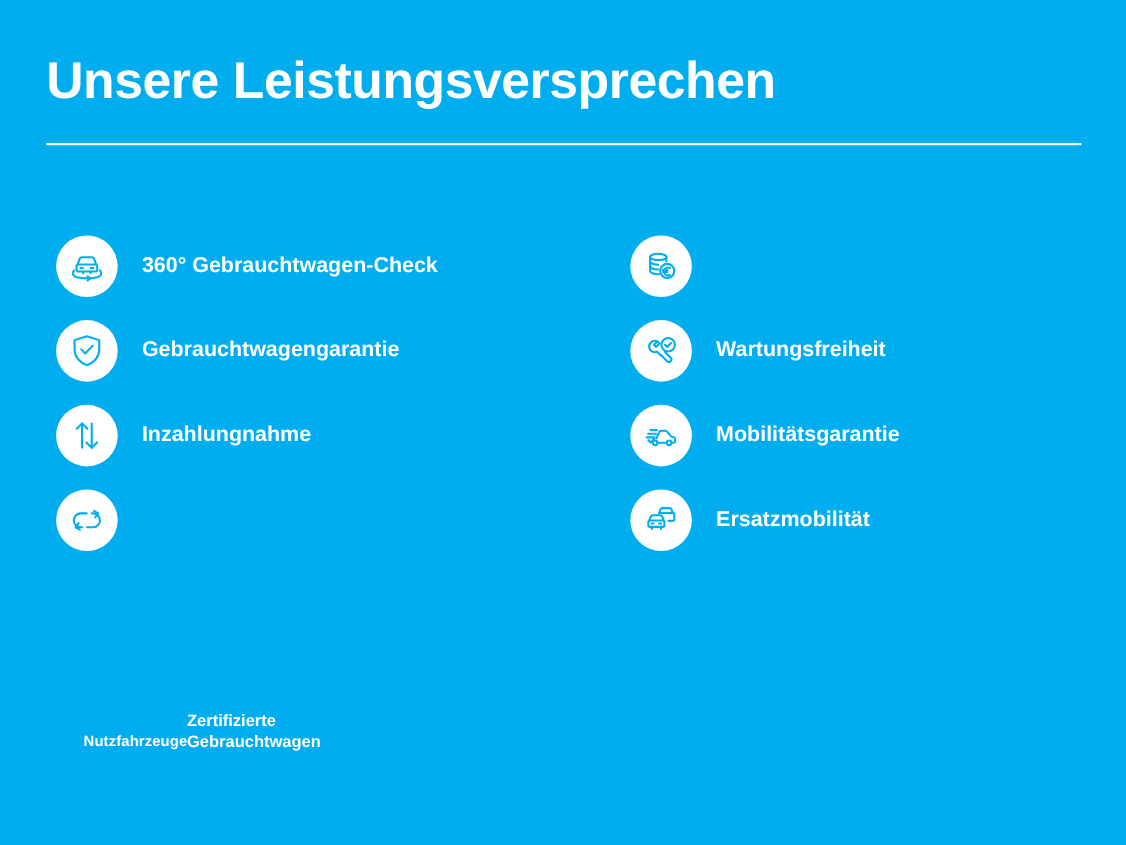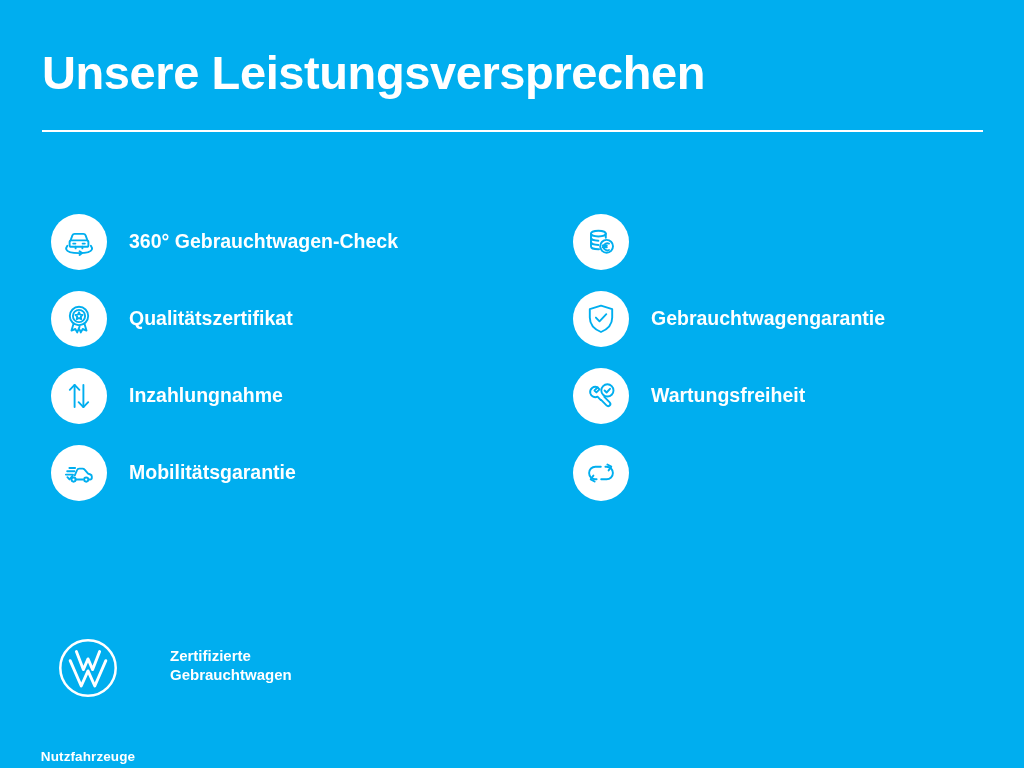--- a/index.html
+++ b/index.html
@@ -85,21 +85,20 @@
   #brand-lockup {
     position: absolute;
     left: 36px;
     top: 637px;
     display: flex;
     align-items: flex-start;
   }
   #vw-logo-block {
     width: 104px;
     display: flex;
-    flex-direction: column;
     align-items: center;
     gap: 40px;
   }
   #vw-logo {
     width: 62px;
     height: 62px;
     display: block;
   }
   #vw-wordmark {
     margin-top: 10px;
@@ -153,67 +152,55 @@
           <path d="M8 13.8v4.3c0 1.6 3.3 2.9 7.4 2.9"></path>
           <path d="M8 18.1v4.3c0 1.6 3.3 2.9 7.4 2.9h.6"></path>
           <path d="M22.8 9.6v4.1"></path>
           <circle cx="23.6" cy="22.3" r="6.4"></circle>
           <path d="M26 19.6a3.9 3.9 0 00-4.6 1.1c-1.2 1.5-.9 3.7.6 4.9a3.9 3.9 0 004 .4"></path>
           <path d="M19.7 21.4h4.1M19.7 23.3h4.1"></path>
         </svg>
       </span>
     </div>
 
-    <div class="promise-item">
-      <span class="icon-badge">
-        <svg viewBox="0 0 36 36" fill="none" stroke="#00AEEF" stroke-width="1.9" stroke-linecap="round" stroke-linejoin="round">
-          <circle cx="18" cy="15" r="9.2"></circle>
-          <circle cx="18" cy="15" r="6.1"></circle>
-          <path d="M18 11.3l1.1 2.3 2.5.3-1.8 1.8.4 2.5-2.2-1.2-2.2 1.2.4-2.5-1.8-1.8 2.5-.3z"></path>
-          <path d="M12.6 22.6l-2.1 7 3.8-1.6 1.9 3.4 2.4-5.7"></path>
-          <path d="M23.4 22.6l2.1 7-3.8-1.6-1.9 3.4-1.2-2.9"></path>
-        </svg>
-      </span>
-      <span class="promise-label">Qualitätszertifikat</span>
-    </div>
 
 
     <div class="promise-item">
       <span class="icon-badge">
         <svg viewBox="0 0 36 36" fill="none" stroke="#00AEEF" stroke-width="1.9" stroke-linecap="round" stroke-linejoin="round">
           <path d="M18 4.6l11.2 3.6v8.2c0 6.5-4.4 11.7-11.2 14.6C11.2 28.1 6.8 22.9 6.8 16.4V8.2z"></path>
           <path d="M12.9 16.6l3.6 3.7 6.8-7.1"></path>
         </svg>
       </span>
       <span class="promise-label">Gebrauchtwagengarantie</span>
-    </div>
-
-    <div class="promise-item">
-      <span class="icon-badge">
-        <svg viewBox="0 0 36 36" fill="none" stroke="#00AEEF" stroke-width="1.9" stroke-linecap="round" stroke-linejoin="round">
-          <path d="M13.6 29V7"></path>
-          <path d="M8.8 11.8l4.8-4.9 4.8 4.9"></path>
-          <path d="M22.4 7v22"></path>
-          <path d="M17.6 24.2l4.8 4.9 4.8-4.9"></path>
-        </svg>
-      </span>
-      <span class="promise-label">Inzahlungnahme</span>
     </div>
 
     <div class="promise-item">
       <span class="icon-badge">
         <svg viewBox="0 0 36 36" fill="none" stroke="#00AEEF" stroke-width="1.9" stroke-linecap="round" stroke-linejoin="round">
           <path d="M14.6 9.4a5.2 5.2 0 00-7.3 5.9 5.2 5.2 0 007.2 3.4l3.3 3.4"></path>
           <path d="M14.6 9.4l-3.1 3.1 1.9 1.9 3.1-3.1z"></path>
           <path d="M18.1 21.9l5.4 5.5a2.2 2.2 0 003.2-3.1l-5.4-5.5"></path>
           <circle cx="24.4" cy="12.4" r="6.1"></circle>
           <path d="M21.6 12.5l2 2 3.4-3.7"></path>
         </svg>
       </span>
       <span class="promise-label">Wartungsfreiheit</span>
+    </div>
+
+    <div class="promise-item">
+      <span class="icon-badge">
+        <svg viewBox="0 0 36 36" fill="none" stroke="#00AEEF" stroke-width="1.9" stroke-linecap="round" stroke-linejoin="round">
+          <path d="M13.6 29V7"></path>
+          <path d="M8.8 11.8l4.8-4.9 4.8 4.9"></path>
+          <path d="M22.4 7v22"></path>
+          <path d="M17.6 24.2l4.8 4.9 4.8-4.9"></path>
+        </svg>
+      </span>
+      <span class="promise-label">Inzahlungnahme</span>
     </div>
 
     <div class="promise-item">
       <span class="icon-badge">
         <svg viewBox="0 0 36 36" fill="none" stroke="#00AEEF" stroke-width="1.9" stroke-linecap="round" stroke-linejoin="round">
           <path d="M13.8 20.4l2.3-5.4a2.2 2.2 0 012-1.4h3.5c.7 0 1.4.3 1.8.8l3.7 4.3 2.3.8c.9.3 1.4 1.1 1.4 2v1.4a1.6 1.6 0 01-1.6 1.6h-1.3"></path>
           <path d="M21.8 24.5h-7.2"></path>
           <circle cx="12.6" cy="24.6" r="2.1"></circle>
           <circle cx="25.2" cy="24.6" r="2.1"></circle>
           <path d="M13.4 16.3H6.2M12 19.6H4.9M14.1 13H8.4"></path>
@@ -227,20 +214,33 @@
       <span class="icon-badge">
         <svg viewBox="0 0 36 36" fill="none" stroke="#00AEEF" stroke-width="1.9" stroke-linecap="round" stroke-linejoin="round">
           <path d="M17.8 11.7h-5.4a6.3 6.3 0 000 12.6h1.2"></path>
           <path d="M10.4 20.6l-2.7 3.7 3.9 2.2"></path>
           <path d="M18.2 24.3h5.4a6.3 6.3 0 000-12.6h-1.2"></path>
           <path d="M25.6 15.4l2.7-3.7-3.9-2.2"></path>
         </svg>
       </span>
     </div>
 
+    <div class="promise-item">
+      <span class="icon-badge">
+        <svg viewBox="0 0 36 36" fill="none" stroke="#00AEEF" stroke-width="1.9" stroke-linecap="round" stroke-linejoin="round">
+          <path d="M16.2 11.4l1.3-3.3a1.9 1.9 0 011.8-1.2h6.3a1.9 1.9 0 011.8 1.2l1.3 3.3"></path>
+          <path d="M16.2 11.4h12.5a1.3 1.3 0 011.3 1.3v4.5a1.3 1.3 0 01-1.3 1.3h-3.9"></path>
+          <path d="M7.2 18.3l1.4-3.6a2 2 0 011.9-1.3h6.7a2 2 0 011.9 1.3l1.4 3.6"></path>
+          <rect x="6.4" y="18.2" width="14.6" height="5.8" rx="1.4"></rect>
+          <path d="M9.3 20.9h1.9M16.2 20.9h1.9"></path>
+          <path d="M9.6 24v1.8M17.8 24v1.8"></path>
+        </svg>
+      </span>
+      <span class="promise-label">Ersatzmobilität</span>
+    </div>
 
   </div>
 
   <div id="brand-lockup">
     <div id="vw-logo-block">
       <svg id="vw-logo" viewBox="0 0 64 64" fill="none" stroke="#ffffff" stroke-width="2.6">
         <circle cx="32" cy="32" r="28.6"></circle>
         <path d="M32 12.2l-5.2 12.6-4.6-11.1M32 12.2l5.2 12.6 4.6-11.1" stroke-width="0" fill="none"></path>
         <path d="M20.0 15.0 L27.2 33.6 L32 22.6 L36.8 33.6 L44.0 15.0" stroke-width="3.0" stroke-linecap="round" stroke-linejoin="round" fill="none"></path>
         <path d="M13.6 24.4 L25.0 50.6 L32 35.0 L39.0 50.6 L50.4 24.4" stroke-width="3.0" stroke-linecap="round" stroke-linejoin="round" fill="none"></path>

